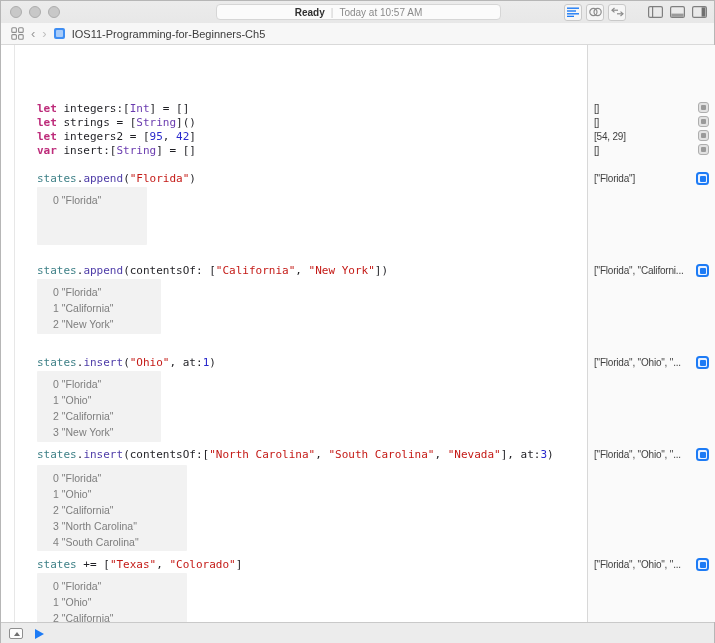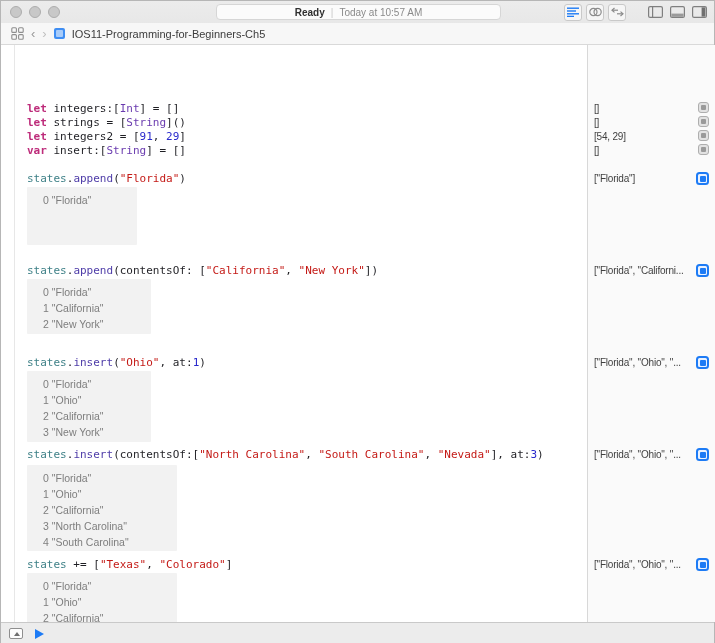--- a/index.html
+++ b/index.html
@@ -32,21 +32,21 @@
   .chev.fwd { color:#c0c0c0; }
   .file-badge { width:11px; height:11px; border-radius:2px; background:#3f8ef3;
                 position:relative; }
   .file-badge:after { content:""; position:absolute; left:2px; top:2px; width:7px; height:7px;
                       border-radius:1px; background:rgba(255,255,255,.55); }
 
   
   .content { position:absolute; left:0; top:44px; width:715px; height:577px; background:#fff; }
   .gutter { position:absolute; left:0; top:0; width:14px; height:100%; background:#ffffff;
             border-right:1px solid #e7e7e7; }
-  .editor { position:absolute; left:18px; top:0; width:572px; height:100%; overflow:hidden; }
+  .editor { position:absolute; left:28px; top:0; width:572px; height:100%; overflow:hidden; }
   .code-line { position:absolute; left:8px; white-space:pre;
                font-family:"DejaVu Sans Mono", monospace; font-size:11px; line-height:13px; }
   .code-line .kw { font-weight:bold; }
   .inline-box { position:absolute; left:8px; background:#f2f2f2; border-radius:1px; }
   .inline-row { font-size:10.5px; color:#7e7e7e; padding-left:16px; white-space:pre;
                 height:16px; line-height:16px; }
   .inline-box .pad { height:5px; }
 
   
   .sidebar { position:absolute; left:586px; top:0; width:129px; height:100%;
@@ -160,21 +160,21 @@
     <span class="file-badge"></span>
     <span class="jump-filename">IOS11-Programming-for-Beginners-Ch5</span>
   </div>
 
   <div class="content">
     <div class="gutter"></div>
     <div class="editor">
       <div>
           <div class="code-line" style="top: 57px;"><span class="kw" style="color: rgb(190, 45, 123);">let</span><span style="color: rgb(31, 31, 36);"> integers:[</span><span style="color: rgb(106, 59, 175);">Int</span><span style="color: rgb(31, 31, 36);">] = []</span></div>
           <div class="code-line" style="top: 71px;"><span class="kw" style="color: rgb(190, 45, 123);">let</span><span style="color: rgb(31, 31, 36);"> strings = [</span><span style="color: rgb(106, 59, 175);">String</span><span style="color: rgb(31, 31, 36);">]()</span></div>
-          <div class="code-line" style="top: 85px;"><span class="kw" style="color: rgb(190, 45, 123);">let</span><span style="color: rgb(31, 31, 36); text-align: right;"> integers2 = [</span><span style="color: rgb(41, 41, 204);">91</span><span style="color: rgb(31, 31, 36);">, </span><span style="color: rgb(41, 41, 204);">29</span><span style="color: rgb(31, 31, 36);">]</span></div>
+          <div class="code-line" style="top: 85px;"><span class="kw" style="color: rgb(190, 45, 123);">let</span><span style="color: rgb(31, 31, 36); text-align: right;"> integers2 = [</span><span style="color: rgb(41, 41, 204);">95</span><span style="color: rgb(31, 31, 36);">, </span><span style="color: rgb(41, 41, 204);">42</span><span style="color: rgb(31, 31, 36);">]</span></div>
           <div class="code-line" style="top: 99px;"><span class="kw" style="color: rgb(190, 45, 123);">var</span><span style="color: rgb(31, 31, 36);"> insert:[</span><span style="color: rgb(106, 59, 175);">String</span><span style="color: rgb(31, 31, 36);">] = []</span></div>
           <div class="code-line" style="top: 127px;"><span style="color: rgb(62, 128, 135);">states</span><span style="color: rgb(31, 31, 36);">.</span><span style="color: rgb(78, 60, 168);">append</span><span style="color: rgb(31, 31, 36);">(</span><span style="color: rgb(196, 26, 22);">"Florida"</span><span style="color: rgb(31, 31, 36);">)</span></div>
           <div class="code-line" style="top: 219px;"><span style="color: rgb(62, 128, 135);">states</span><span style="color: rgb(31, 31, 36);">.</span><span style="color: rgb(78, 60, 168);">append</span><span style="color: rgb(31, 31, 36);">(contentsOf: [</span><span style="color: rgb(196, 26, 22);">"California"</span><span style="color: rgb(31, 31, 36);">, </span><span style="color: rgb(196, 26, 22);">"New York"</span><span style="color: rgb(31, 31, 36);">])</span></div>
           <div class="code-line" style="top: 311px;"><span style="color: rgb(62, 128, 135);">states</span><span style="color: rgb(31, 31, 36);">.</span><span style="color: rgb(78, 60, 168);">insert</span><span style="color: rgb(31, 31, 36);">(</span><span style="color: rgb(196, 26, 22);">"Ohio"</span><span style="color: rgb(31, 31, 36);">, at:</span><span style="color: rgb(41, 41, 204);">1</span><span style="color: rgb(31, 31, 36);">)</span></div>
           <div class="code-line" style="top: 403px;"><span style="color: rgb(62, 128, 135);">states</span><span style="color: rgb(31, 31, 36);">.</span><span style="color: rgb(78, 60, 168);">insert</span><span style="color: rgb(31, 31, 36);">(contentsOf:[</span><span style="color: rgb(196, 26, 22);">"North Carolina"</span><span style="color: rgb(31, 31, 36);">, </span><span style="color: rgb(196, 26, 22);">"South Carolina"</span><span style="color: rgb(31, 31, 36);">, </span><span style="color: rgb(196, 26, 22);">"Nevada"</span><span style="color: rgb(31, 31, 36);">], at:</span><span style="color: rgb(41, 41, 204);">3</span><span style="color: rgb(31, 31, 36);">)</span></div>
           <div class="code-line" style="top: 513px;"><span style="color: rgb(62, 128, 135);">states</span><span style="color: rgb(31, 31, 36);"> += [</span><span style="color: rgb(196, 26, 22);">"Texas"</span><span style="color: rgb(31, 31, 36);">, </span><span style="color: rgb(196, 26, 22);">"Colorado"</span><span style="color: rgb(31, 31, 36);">]</span></div>
         </div>
       <div>
           <div class="inline-box" style="top: 142px; width: 110px; height: 58px;">
             <div class="pad"></div>

